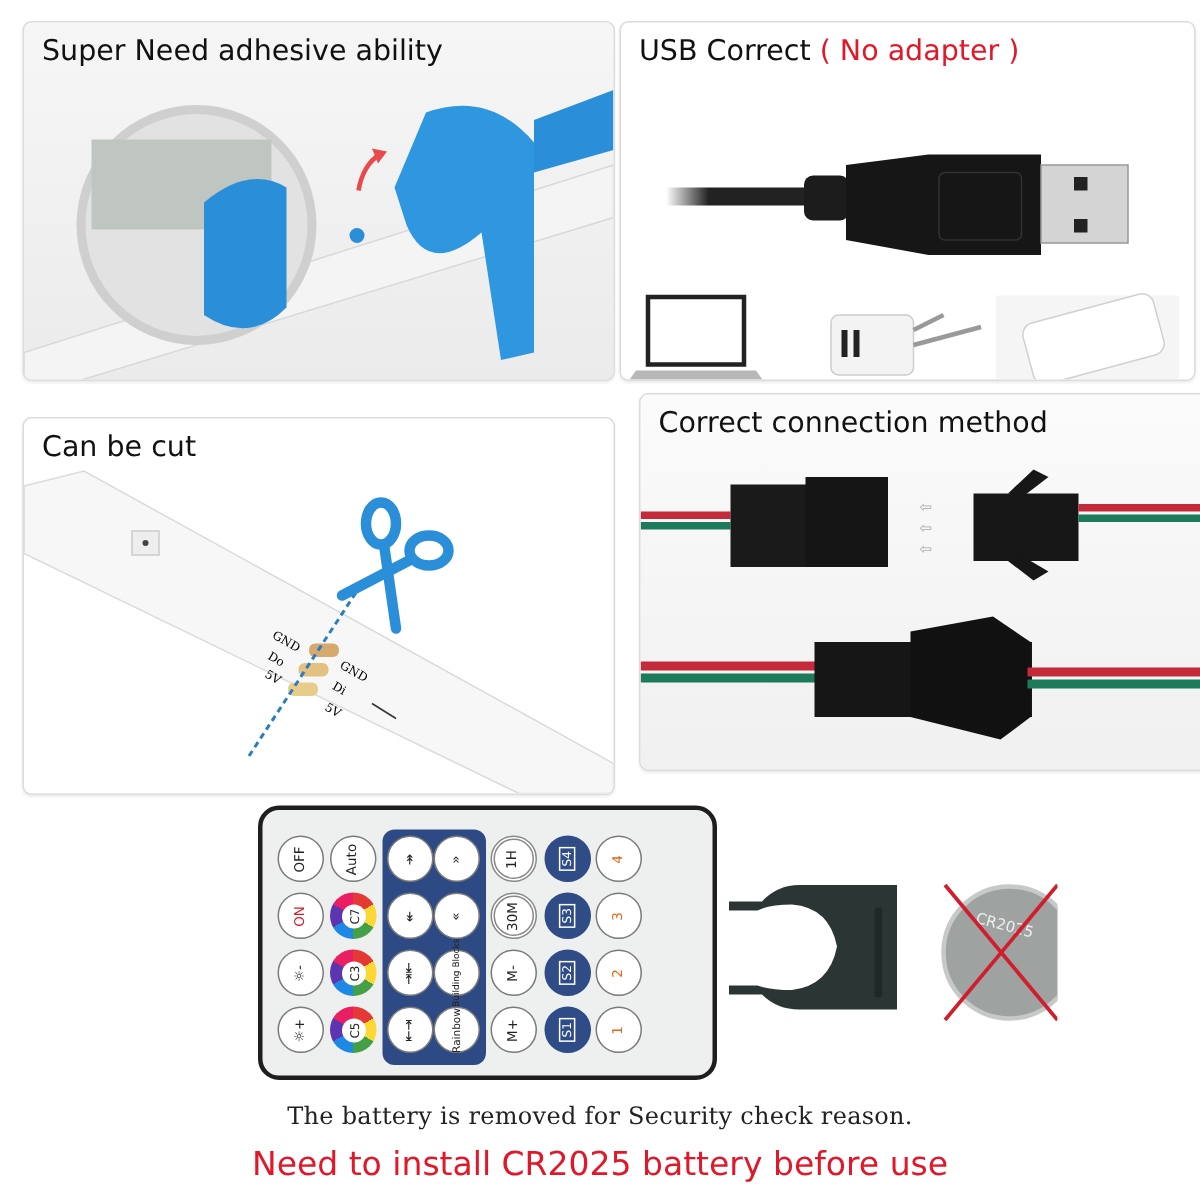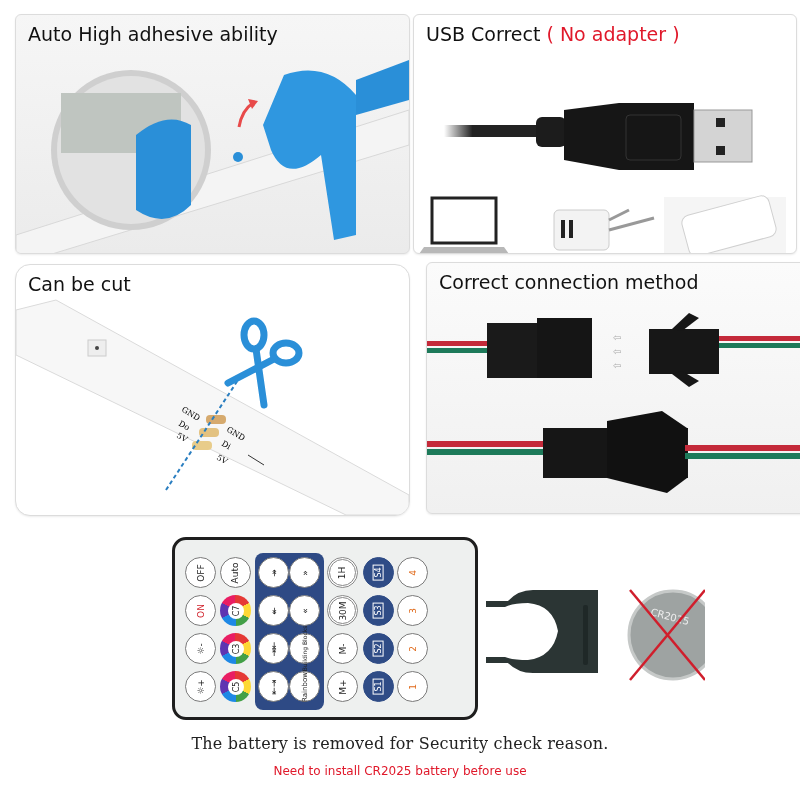--- a/index.html
+++ b/index.html
@@ -2,40 +2,40 @@
 <html><head>
 <meta charset="utf-8">
 <style>
   html, body { margin:0; padding:0; }
   body { width:800px; height:800px; background:#ffffff; position:relative; overflow:hidden; font-family:"DejaVu Sans", sans-serif; }
   .panel { position:absolute; background:#fff; border:1px solid #dcdcdc; border-radius:6px; overflow:hidden; box-shadow:0 1px 2px rgba(0,0,0,0.08); }
   .panel-title { position:absolute; left:12px; top:8px; font-family:"DejaVu Sans", sans-serif; font-size:19px; color:#111; white-space:nowrap; z-index:5; }
   .panel-title .red { color:#e0182a;text-align:center; }
   #p1 { left:15px; top:14px; width:393px; height:238px; background:linear-gradient(180deg,#f6f6f6 0%,#ebebeb 100%); }
   #p2 { left:413px; top:14px; width:382px; height:238px; }
-  #p3 { left:15px; top:264px; width:393px; height:250px;border-radius:15px; }
+  #p3 { left:15px; top:278px; width:393px; height:250px; }
   #p4 { left:413px; top:262px; width:382px; height:250px; background:linear-gradient(180deg,#fbfbfb,#f0f0f0);margin-left:13px; }
   svg { display:block; }
   .remote { position:absolute; left:172px; top:537px; width:306px; height:183px; background:#eef0ef; border:3px solid #1e1e1e; border-radius:14px; box-sizing:border-box; }
   .btn { position:absolute; width:31px; height:31px; border-radius:50%; background:#fff; border:1px solid #7a7a7a; box-sizing:border-box; display:flex; align-items:center; justify-content:center; font-size:9px; color:#222; }
   .btn span { display:inline-block; transform:rotate(-90deg); white-space:nowrap; }
   .btn.navy { background:#2f4c86; border-color:#2f4c86; color:#fff; }
   .btn.navy span { border:1.5px solid #fff; padding:0 2px; font-size:8px; }
   .btn .red { color:#d0202a; }
   .blue-panel { position:absolute; left:80px; top:13px; width:69px; height:157px; background:#2e4a85; border-radius:8px; }
   .caption1 { position:absolute; top:734px; left:0; width:800px; text-align:center; font-family:"DejaVu Serif", serif; font-size:16px; color:#222; letter-spacing:0.2px; }
-  .caption2 { position:absolute; top:764px; left:0; width:800px; text-align:center; font-family:"DejaVu Sans", sans-serif; font-size:12px; color:#e0182a; }
+  .caption2 { position:absolute; top:764px; left:0; width:800px; text-align:center; font-family:"DejaVu Sans", sans-serif; font-size:22px; color:#e0182a; }
   .cwheel { background:conic-gradient(#e53935 0 60deg,#fdd835 60deg 120deg,#43a047 120deg 180deg,#1e88e5 180deg 240deg,#5e35b1 240deg 300deg,#e91e63 300deg 360deg) !important; border:none !important; }
   .cwheel span { background:#fff; border-radius:50%; width:16px; height:16px; display:flex !important; align-items:center; justify-content:center; font-size:8px; }
 </style>
 </head>
 <body>
 
 <div class="panel" id="p1">
-  <div class="panel-title">Auto High adhesive ability</div>
+  <div class="panel-title">Super Need adhesive ability</div>
   <svg width="393" height="238">
     <polygon points="0,220 393,95 393,130 0,250" fill="#f4f4f4" stroke="#d8d8d8"></polygon>
     <circle cx="115" cy="135" r="80" fill="#cfcfcf"></circle>
     <circle cx="115" cy="135" r="74" fill="#e2e2e2"></circle>
     <rect x="45" y="78" width="120" height="60" fill="#bfc5c0"></rect>
     <path d="M120,120 Q150,95 175,110 L175,190 Q150,215 120,195 Z" fill="#2a8fd8"></path>
     <circle cx="222" cy="142" r="5" fill="#2a8fd8"></circle>
     <path d="M223,112 Q226,95 237,88" stroke="#e84a4a" stroke-width="3" fill="none"></path>
     <polygon points="232,84 242,86 236,94" fill="#e84a4a"></polygon>
     <path d="M247,110 L268,60 Q310,45 340,80 L340,220 L318,225 L305,140 Q270,170 255,135 Z" fill="#2f97e0"></path>

